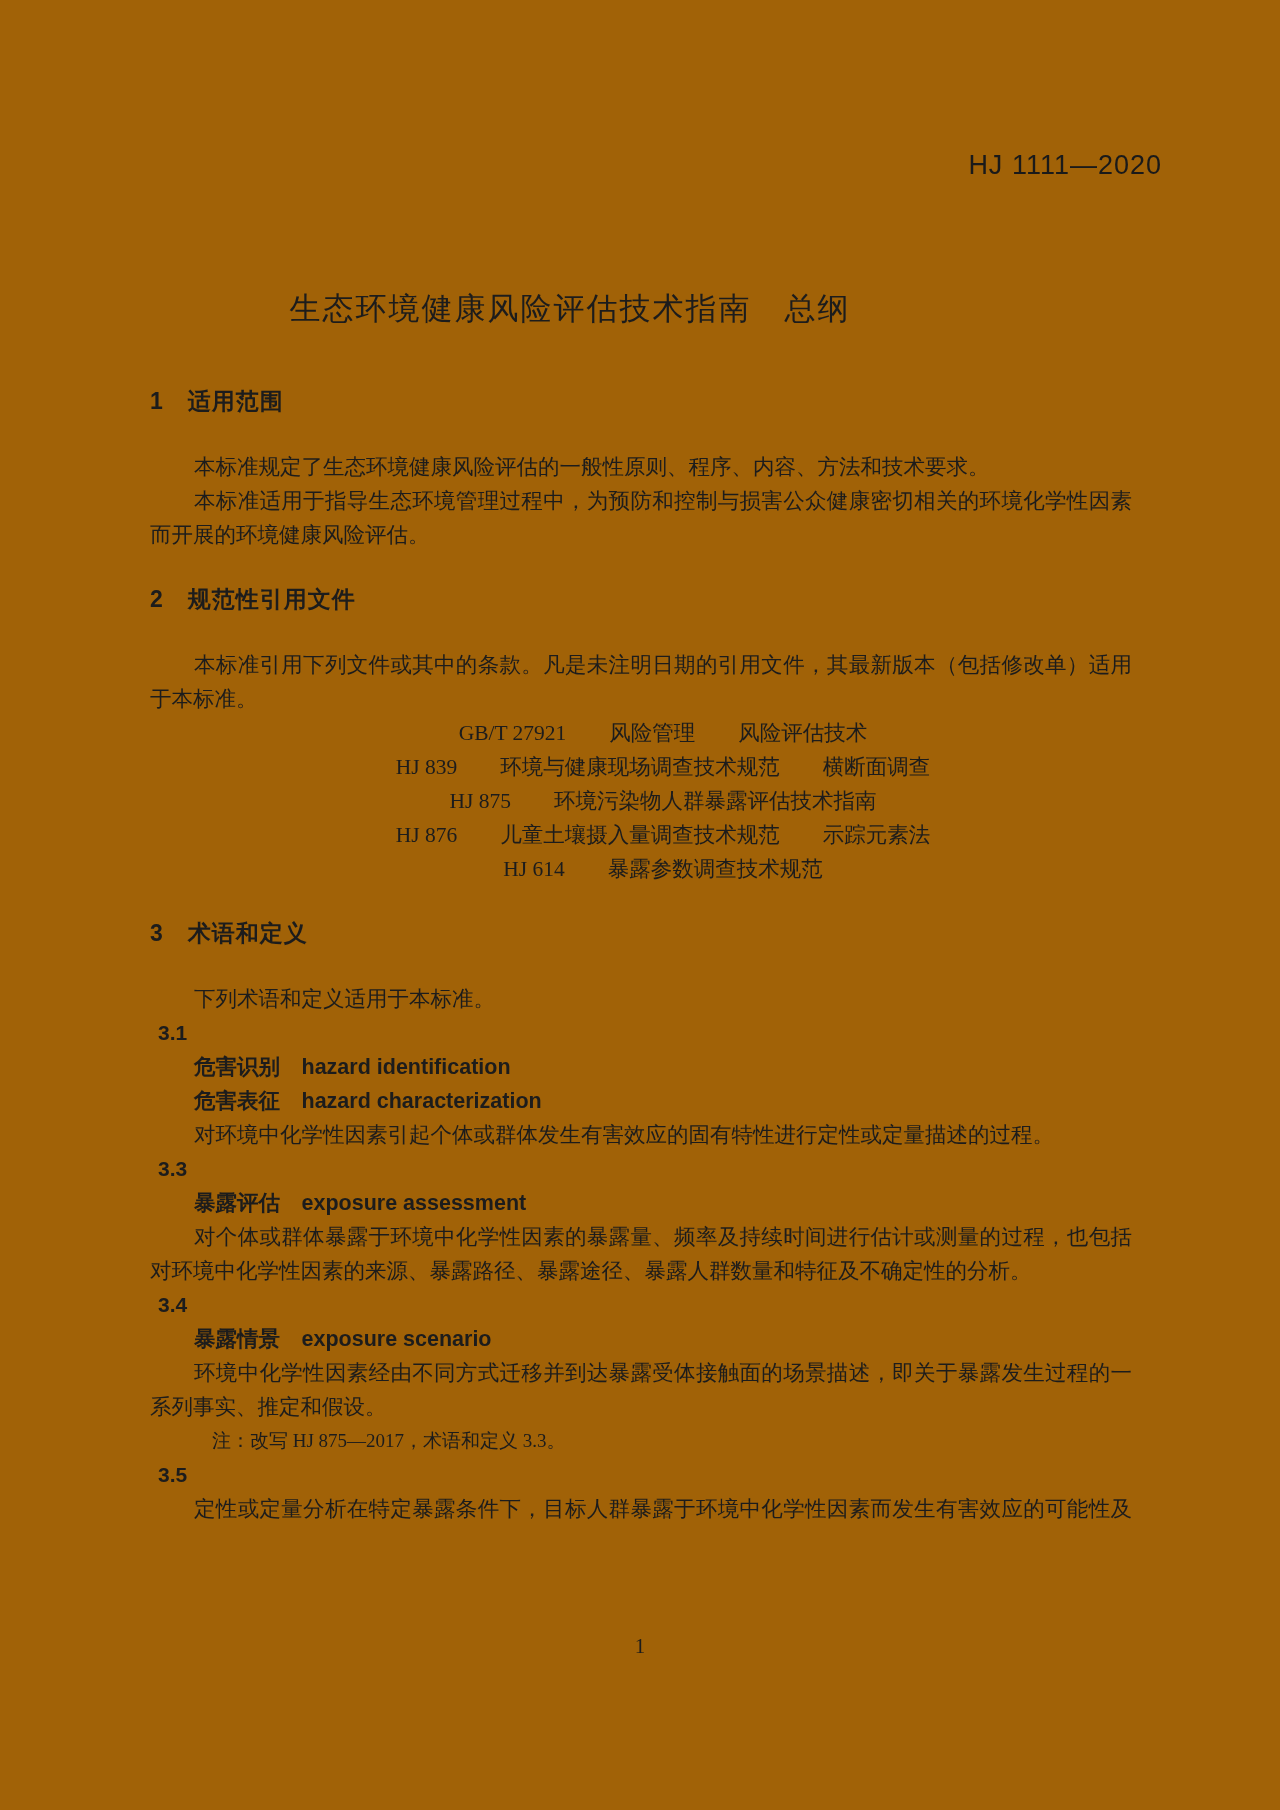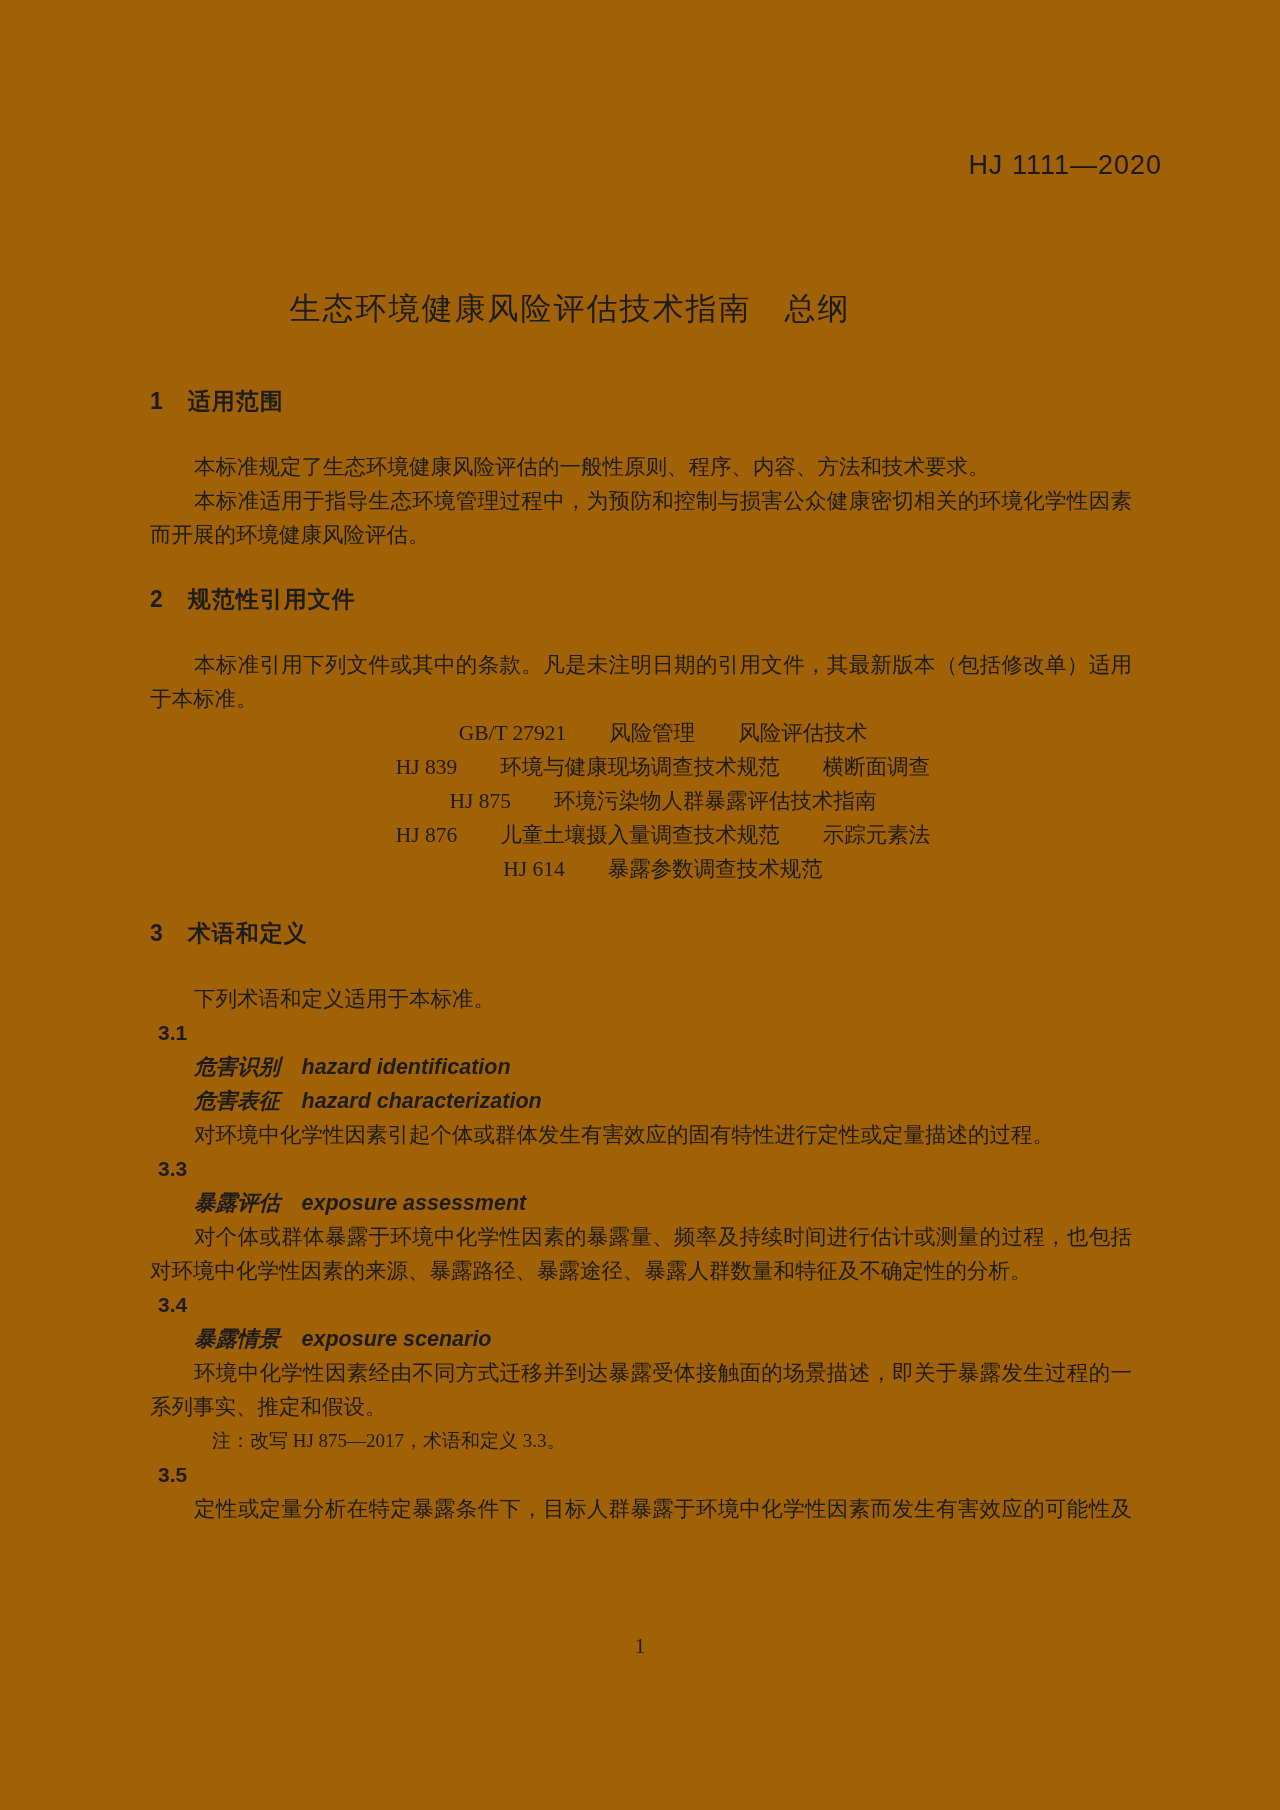--- a/index.html
+++ b/index.html
@@ -55,21 +55,20 @@
     font-family: "Liberation Sans", "DejaVu Sans", sans-serif;
     font-weight: bold;
     font-size: 21px;
     margin-left: 8px;
   }
   .term {
     font-family: "Liberation Sans", "DejaVu Sans", sans-serif;
     font-weight: bold;
     font-size: 21.5px;
     padding-left: 44px;
-    font-style: italic;
   }
   .p { text-align: justify; text-justify: inter-ideograph; }
   .p.ind { text-indent: 44px; }
   .p.full { text-align-last: justify; }
   .ref { padding-left: 44px; text-align: center; }
   .note { font-size: 19px; padding-left: 62px; }
   .page-number {
     position: absolute;
     top: 1634px;
     left: 0;

